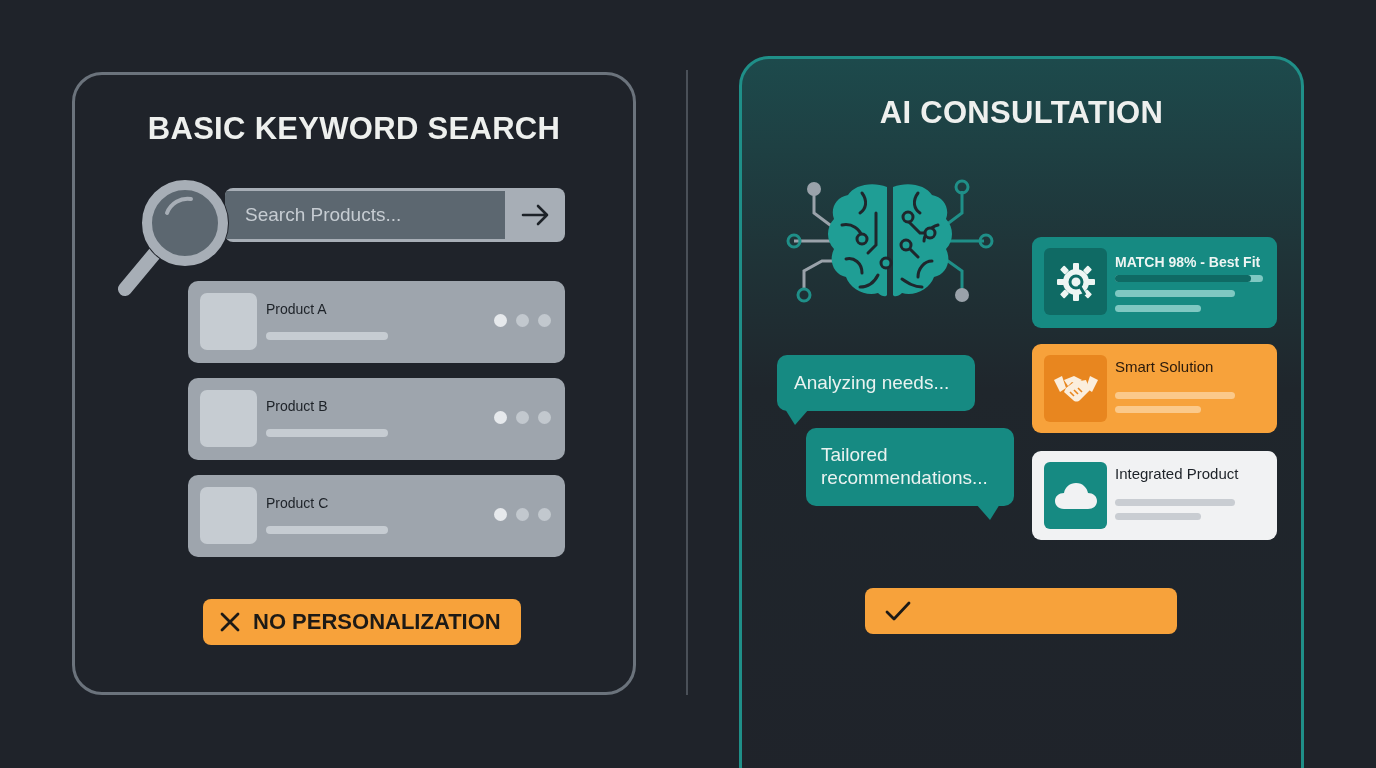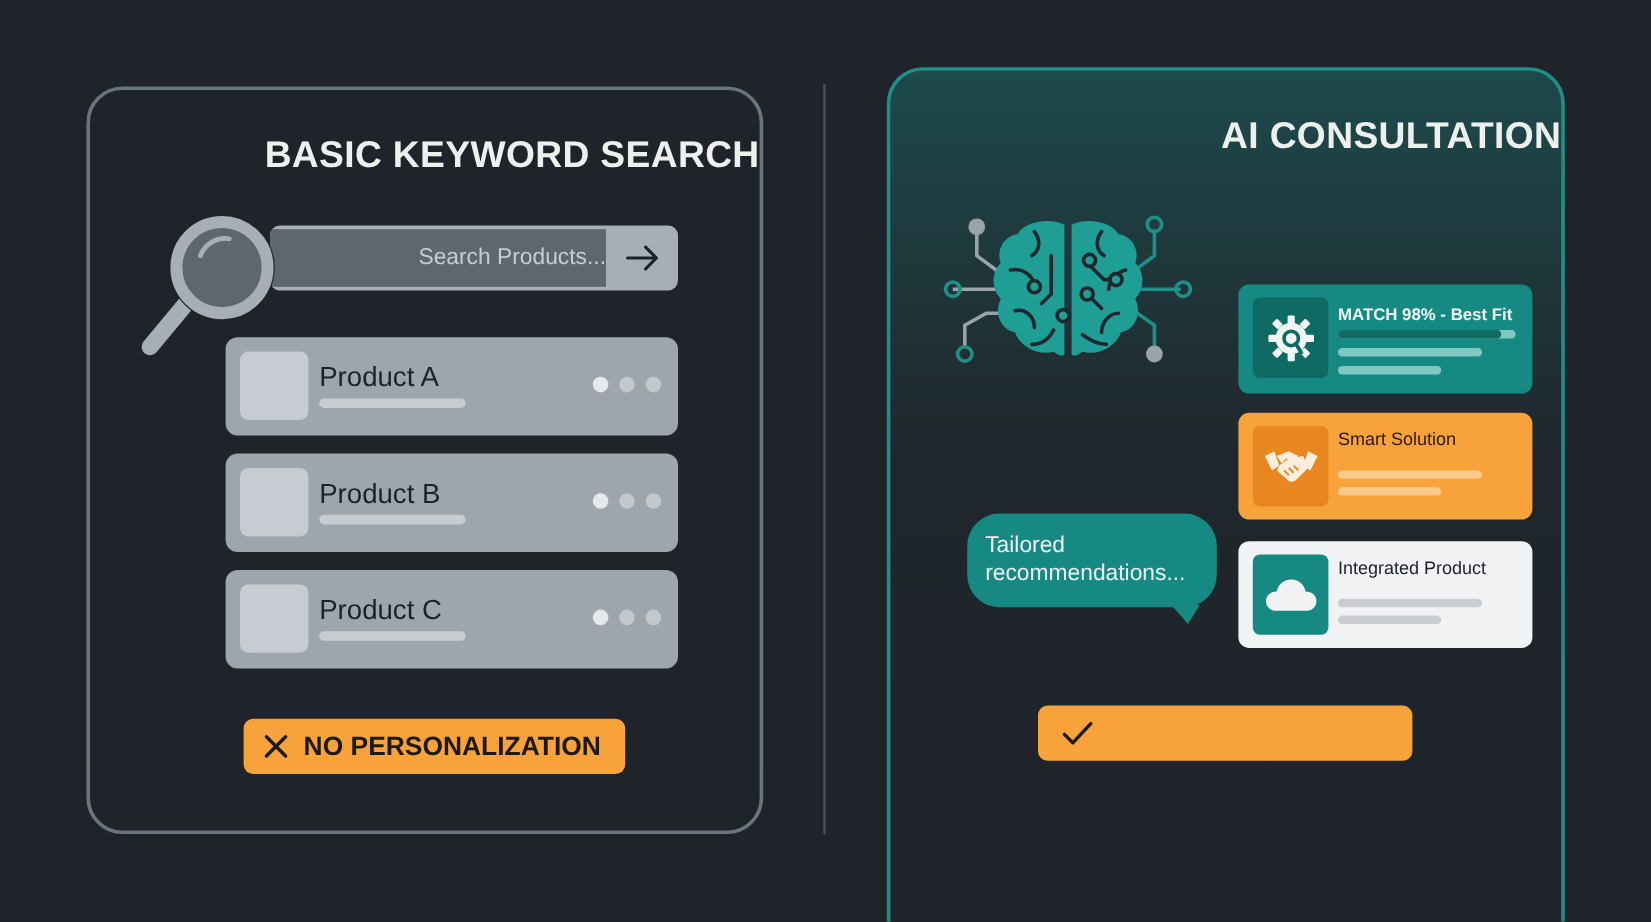--- a/index.html
+++ b/index.html
@@ -22,52 +22,51 @@
     left: 739px; top: 56px; width: 565px; height: 740px;
     border: 3px solid #1f8f88;
     background: linear-gradient(180deg, #1d4a4c 0%, #1f3539 25%, #1f262c 45%, #1f232a 100%);
   }
   .divider {
     position: absolute; left: 686px; top: 70px; width: 2px; height: 625px;
     background: #4a5058;
   }
   .panel-title {
     position: absolute; left: 0; right: 0; top: 36px;
-    text-align: right; color: #eef0ee;
+    text-align: center; color: #eef0ee;
     font-weight: bold; font-size: 31px; letter-spacing: 0.3px;
   }
   
   .search-bar {
     position: absolute; left: 150px; top: 113px; width: 340px; height: 54px;
     border-radius: 8px; background: #a7aeb6; overflow: hidden;
   }
   .search-input {
     position: absolute; left: 0; top: 3px; width: 280px; height: 48px;
     background: #5c6770; border: none; outline: none;
     color: #ffffff; font-size: 19px; padding-left: 20px;
     font-family: "Liberation Sans", sans-serif;
-    text-align: right;
   }
   .search-input::placeholder { color: #c6ccd2; }
   .search-go {
     position: absolute; right: 0; top: 0; width: 58px; height: 54px;
     display: flex; align-items: center; justify-content: center;
   }
   .magnifier { position: absolute; left: 32px; top: 96px; width: 126px; height: 132px; }
   
   .product {
     position: absolute; left: 113px; width: 377px; height: 82px;
     background: #9ea5ad; border-radius: 10px;
   }
   .product-thumb {
     position: absolute; left: 12px; top: 12px; width: 57px; height: 57px;
     background: #c6ccd2; border-radius: 7px;
   }
   .product-name {
-    position: absolute; left: 78px; top: 20px; color: #1d2228; font-size: 23px;
+    position: absolute; left: 78px; top: 20px; color: #1d2228; font-size: 14px;
   }
   .product-line {
     position: absolute; left: 78px; top: 51px; width: 122px; height: 8px;
     background: #c6ccd2; border-radius: 4px;
   }
   .dots { position: absolute; right: 14px; top: 33px; display: flex; gap: 9px; }
   .dot { width: 13px; height: 13px; border-radius: 50%; background: #c2c8ce; }
   .dot.active { background: #e6e9ec; }
   
   .badge {
@@ -79,21 +78,21 @@
   .badge-left { left: 128px; top: 524px; width: 318px; }
   .badge-right { left: 123px; top: 529px; width: 312px; padding-left: 20px; }
   
   .brain { position: absolute; left: 40px; top: 120px; width: 220px; height: 130px; }
   
   .bubble {
     position: absolute; background: #168a82; color: #e9f2f0;
     font-size: 19px; border-radius: 10px; line-height: 23px;
   }
   .bubble-1 { left: 35px; top: 296px; width: 198px; height: 56px; padding: 16px 0 0 17px; }
-  .bubble-2 { left: 64px; top: 369px; width: 208px; height: 78px; padding: 15px 0 0 15px; border-radius: 27px; }
+  .bubble-2 { left: 64px; top: 369px; width: 208px; height: 78px; padding: 15px 0 0 15px; }
   .tail { position: absolute; width: 0; height: 0; }
   .bubble-1 .tail { left: 8px; bottom: -14px; border-left: 10px solid transparent; border-right: 14px solid transparent; border-top: 16px solid #168a82; }
   .bubble-2 .tail { right: 14px; bottom: -14px; border-left: 14px solid transparent; border-right: 10px solid transparent; border-top: 16px solid #168a82; }
   
   .rec {
     position: absolute; left: 290px; width: 245px; height: 91px; border-radius: 9px;
   }
   .rec-icon {
     position: absolute; left: 12px; top: 11px; width: 63px; height: 67px; border-radius: 6px;
     display: flex; align-items: center; justify-content: center;
@@ -208,20 +207,24 @@
       <path d="M150 82 C142 82 136 90 136 98"></path>
       <path d="M120 100 C126 104 132 108 140 108"></path>
     </g>
     <circle cx="80" cy="60" r="5" fill="#1f9e95" stroke="#1f262c" stroke-width="3"></circle>
     <circle cx="104" cy="84" r="5" fill="#1f9e95" stroke="#1f262c" stroke-width="3"></circle>
     <circle cx="126" cy="38" r="5" fill="#1f9e95" stroke="#1f262c" stroke-width="3"></circle>
     <circle cx="148" cy="54" r="5" fill="#1f9e95" stroke="#1f262c" stroke-width="3"></circle>
     <circle cx="124" cy="66" r="5" fill="#1f9e95" stroke="#1f262c" stroke-width="3"></circle>
   </svg>
 
+  <div class="bubble bubble-1">
+    <span>Analyzing needs...</span>
+    <div class="tail"></div>
+  </div>
   <div class="bubble bubble-2">
     <span style="display:block;width:180px">Tailored recommendations...</span>
     <div class="tail"></div>
   </div>
 
   <div class="rec rec-1">
     <div class="rec-icon">
       <svg width="42" height="42" viewBox="0 0 42 42">
         <g fill="#eef5f3">
           <circle cx="21" cy="21" r="13"></circle>

